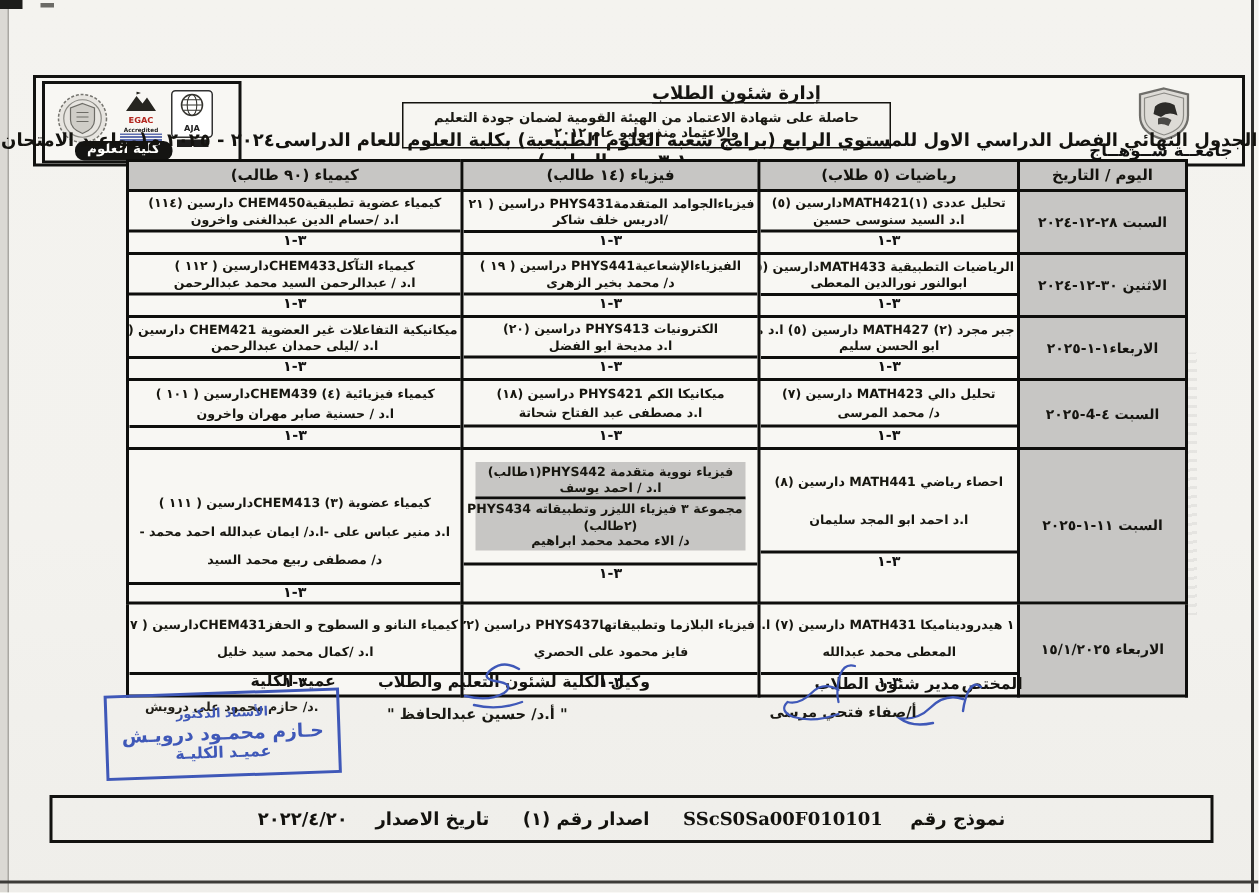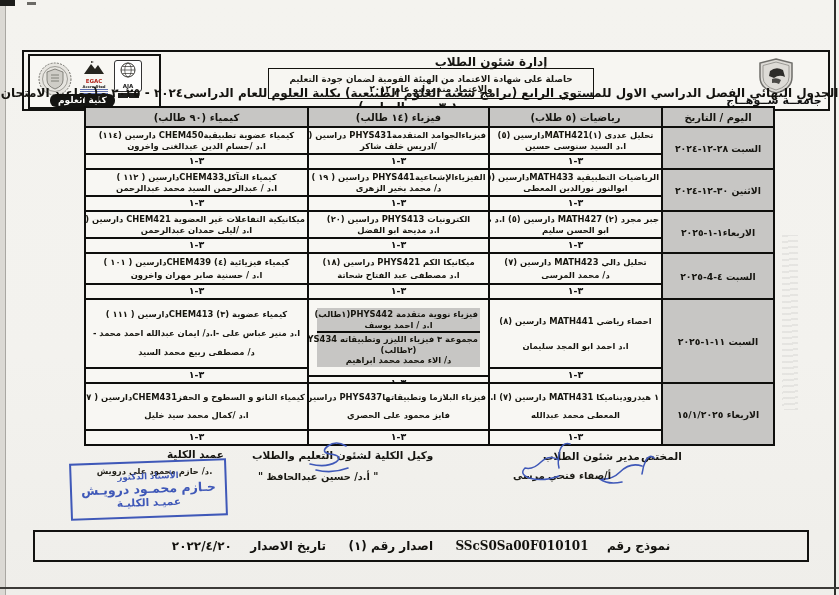--- a/index.html
+++ b/index.html
@@ -145,21 +145,21 @@
     </div>
   </div>
 
   <div class="doc-title">الجدول النهائي الفصل الدراسي الاول للمستوي الرابع (برامج شعبة العلوم الطبيعية) بكلية العلوم للعام الدراسى٢٠٢٤ - ٢٠٢٥ م(مواعيد الامتحان من ١-٣جميع البرامج)</div>
 
   <table class="sched">
     <thead>
       <tr>
         <th style="width:112px">اليوم / التاريخ</th>
         <th style="width:173px">رياضيات (٥ طلاب)</th>
-        <th style="width:181px">فيزياء (١٤ طالب)</th>
+        <th style="width:198px">فيزياء (١٤ طالب)</th>
         <th style="width:223px">كيمياء (٩٠ طالب)</th>
       </tr>
     </thead>
     <tbody>
         <tr style="height: 42px;">
           <td class="datecell">السبت ٢٨-١٢-٢٠٢٤</td>
           <td>
             <div class="cellwrap" style="height: 38px;">
               <div class="cellbody">
                 <div class="cline">تحليل عددى (١)MATH421دارسين (٥)</div>
@@ -298,21 +298,21 @@
                 <div class="subgroup">
                   <div class="cline">مجموعة ٣ فيزياء الليزر وتطبيقاته PHYS434</div>
                   <div class="cline">(٢طالب)</div>
                   <div class="cline">د/ الاء محمد محمد ابراهيم</div>
                 </div>
               </div>
               <div class="timeband">٣-١</div>
             </div>
           </td>
           <td>
-            <div class="cellwrap" style="height: 80px;">
+            <div class="cellwrap" style="height: 80px; margin-top: 21px;">
               <div class="cellbody">
                 <div class="cline">كيمياء عضوية (٣)    CHEM413دارسين ( ١١١ )</div>
                 <div class="cline">ا.د منير عباس على -ا.د/ ايمان عبدالله احمد محمد -</div>
                 <div class="cline">د/ مصطفى ربيع محمد السيد</div>
               </div>
               <div class="timeband">٣-١</div>
             </div>
           </td>
         </tr>
         <tr style="height: 62px;">

